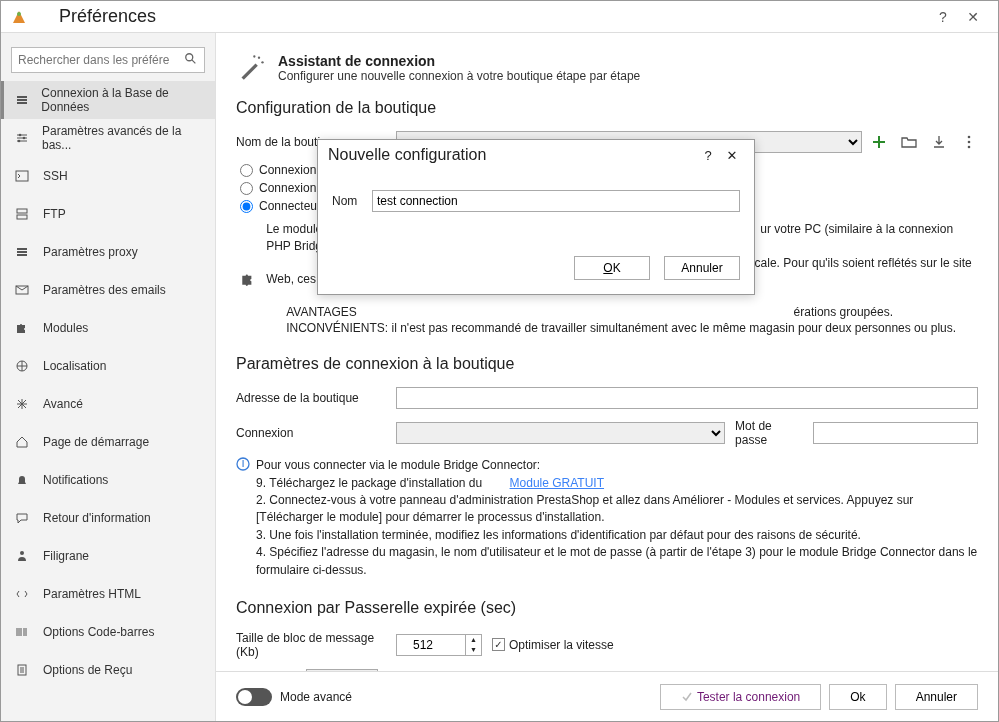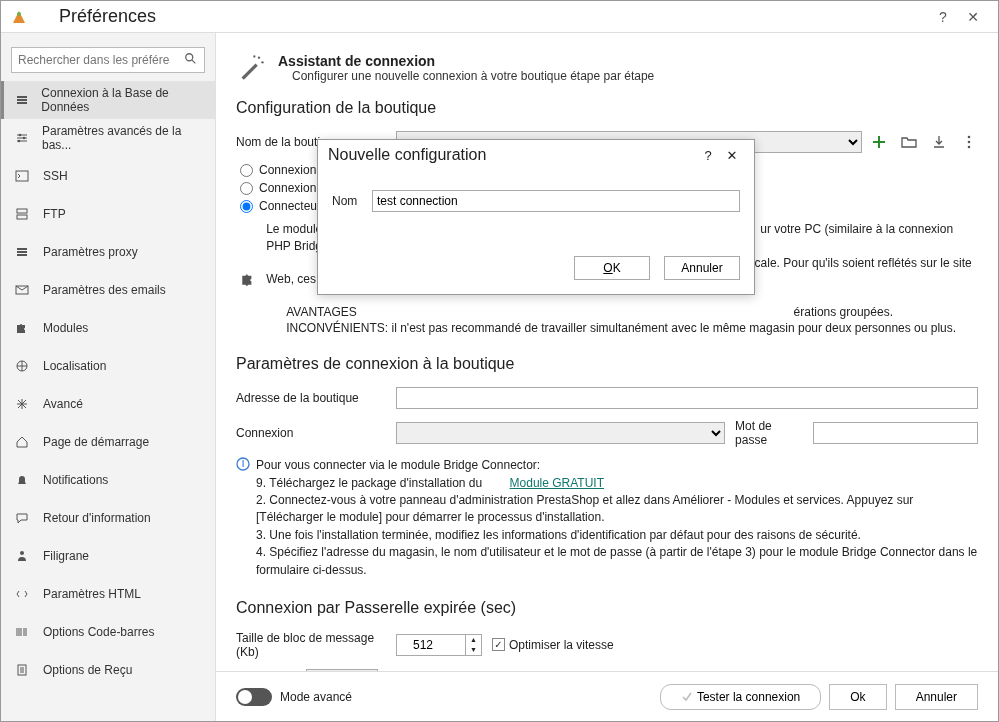--- a/index.html
+++ b/index.html
@@ -14,51 +14,51 @@
 .search-box { display: flex; align-items: center; border: 1px solid #bbb; background: #fff; height: 26px; padding: 0 6px; }
 .search-box input { border: none; outline: none; flex: 1; font-size: 12px; background: transparent; }
 .search-box .sicon { color: #666; }
 .sidebar-item { display: flex; align-items: center; height: 38px; padding: 0 10px 0 14px; cursor: pointer; color: #333; }
 .sidebar-item .sic { width: 20px; height: 16px; margin-right: 8px; color: #555; display:flex; align-items:center; }
 .sidebar-item.active { background: #e2e2e2; border-left: 3px solid #888; padding-left: 11px; font-weight: 400; }
 .content { flex: 1; overflow: auto; padding: 20px 20px 0 20px; position: relative; }
 .assistant { display: flex; align-items: flex-start; margin-bottom: 16px; }
 .assistant .wand { width: 32px; height: 28px; margin-right: 10px; color:#555; }
 .assistant h2 { font-size: 14px; font-weight: bold; }
-.assistant p { font-size: 12px; color: #333; margin-left: 14px; }
+.assistant p { font-size: 12px; color: #333; }
 .section-h { font-size: 16px; font-weight: 400; margin: 8px 0 14px; color: #222; }
 .row { display: flex; align-items: center; margin-bottom: 10px; font-size: 12px; }
 .row label.lbl { width: 160px; }
 .row .wide { flex: 1; }
 select, input[type=text].field { border: 1px solid #aaa; height: 22px; padding: 0 4px; font-size: 12px; }
 .icon-row { display: flex; gap: 12px; margin-left: 8px; align-items: center; }
 .icon-btn { width: 18px; height: 18px; cursor: pointer; display: flex; align-items: center; justify-content: center; }
 .radio-group { margin-left: 4px; margin-bottom: 8px; }
 .radio-opt { display: flex; align-items: center; margin-bottom: 4px; font-size: 12px; }
 .radio-opt input { margin-right: 6px; }
 .info-block { display: flex; margin: 6px 0 10px 4px; }
 .info-block .puzzle { width: 20px; margin-right: 8px; color:#555; }
 .info-block .txt { font-size: 11px; line-height: 1.4; }
 .params .row label.lbl { width: 160px; }
 .adv-block { display:flex; margin-top:6px; }
 .adv-block .iicon { width: 18px; margin-right: 6px; color:#3a7dd8; }
 .adv-block .txt { font-size: 11px; line-height: 1.45; }
-.adv-block a { color: #0f766e; text-decoration: underline; padding-left: 24px; }
+.adv-block a { color: #3b82f6; text-decoration: underline; padding-left: 24px; }
 .spin { display:flex; }
 .spin input { width: 70px; border:1px solid #aaa; height:22px; padding:0 16px; }
 .spin .arrows { display:flex; flex-direction:column; border:1px solid #aaa; border-left:none; width:16px; }
 .spin .arrows span { flex:1; font-size:7px; text-align:center; line-height:10px; cursor:pointer; }
 .chk { display:flex; align-items:center; gap:4px; }
 .chk .box { width:13px; height:13px; border:1px solid #888; display:flex; align-items:center; justify-content:center; font-size:10px; color:#333; }
 .footer { position: absolute; bottom: 0; left: 215px; right: 0; height: 50px; border-top: 1px solid #ddd; display: flex; align-items: center; padding: 0 20px; background:#fff; }
 .toggle { width: 36px; height: 18px; background: #555; border-radius: 9px; position: relative; margin-right: 8px; }
 .toggle::after { content:''; width:14px; height:14px; background:#fff; border-radius:50%; position:absolute; left:2px; top:2px; }
 .footer .spacer { flex:1; }
 .btn { border:1px solid #bbb; background:#fff; height:26px; padding:0 20px; cursor:pointer; font-size:12px; margin-left:8px; display:flex; align-items:center; gap:4px; }
-.btn.disabled { color:#000000;border-radius:11px; }
+.btn.disabled { color:#701a75; }
 .modal-overlay { position:absolute; left:316px; top:138px; width:438px; background:#fff; border:1px solid #999; box-shadow: 0 2px 10px rgba(0,0,0,0.2); z-index:10; }
 .modal-head { display:flex; align-items:center; height:30px; padding:0 10px; }
 .modal-head .mtitle { flex:1; font-size:16px; }
 .modal-head .mh { width:24px; text-align:center; cursor:pointer; font-size:13px; }
 .modal-body { padding: 20px 14px 14px; }
 .modal-body .mrow { display:flex; align-items:center; }
 .modal-body .mrow label { width:40px; }
 .modal-body .mrow input { flex:1; border:1px solid #aaa; height:22px; padding:0 4px; }
 .modal-foot { display:flex; justify-content:flex-end; gap:14px; padding: 30px 14px 14px; }
 .modal-foot button { border:1px solid #aaa; background:#fff; height:24px; width:76px; cursor:pointer; }

